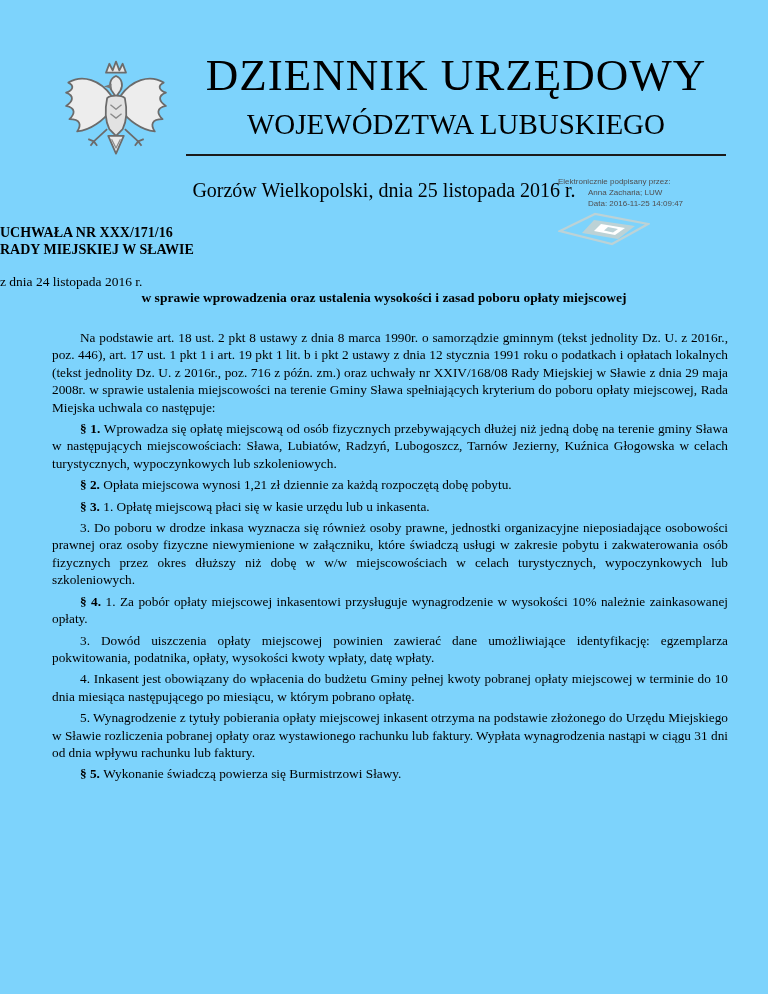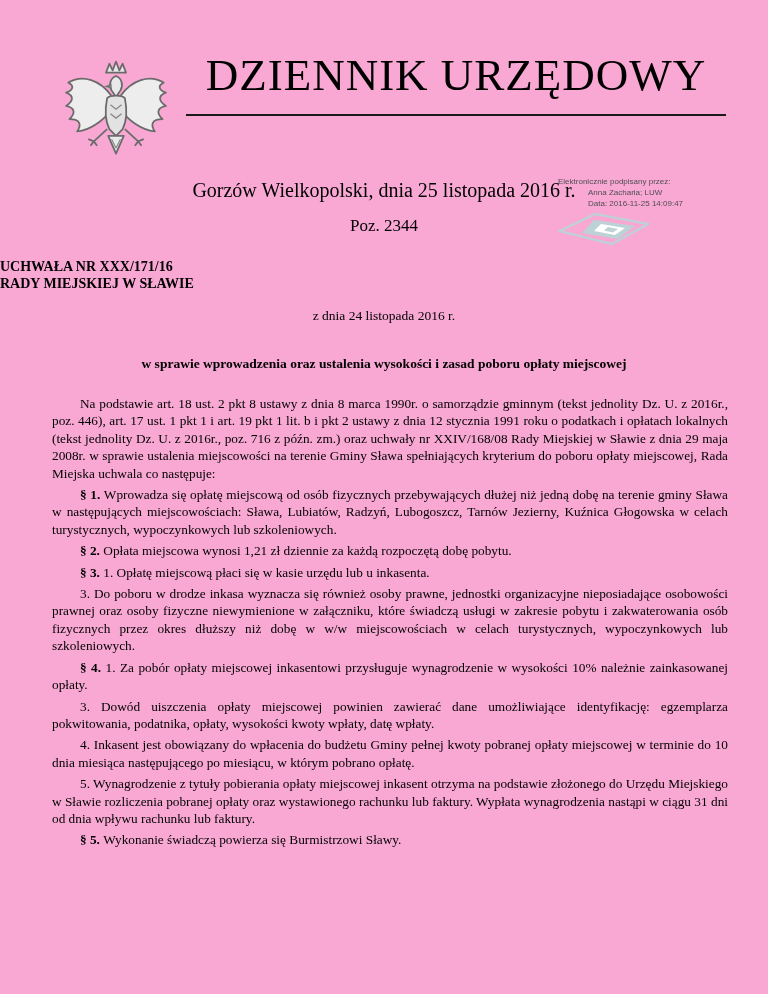--- a/index.html
+++ b/index.html
@@ -7,21 +7,21 @@
   html, body { margin: 0; padding: 0; background: #ffffff; }
   body {
     width: 768px;
     font-family: "Liberation Serif", "DejaVu Serif", serif;
     color: #000;
   }
   .page {
     position: relative;
     width: 768px;
     height: 994px;
-    background: #f9a8d4;
+    background: #7dd3fc;
     overflow: hidden;
   }
 
   
   .masthead {
     display: flex;
     align-items: flex-start;
     padding: 50px 42px 0 60px;
   }
   .eagle-wrap {
@@ -83,27 +83,27 @@
 
   
   .act-heading {
     margin-top: 22px;
     font-size: 14px;
     font-weight: bold;
     line-height: 17px;
   }
   .act-date {
     margin-top: 16px;
-    text-align: center;
+    text-align: left;
     font-size: 13.5px;
     font-weight: normal;
     line-height: 16px;
   }
   .act-subject {
-    margin-top: 32px;
+    margin-top: 0;
     text-align: center;
     font-size: 13.5px;
     font-weight: bold;
     line-height: 16px;
   }
 
   
   .doc-body {
     margin: 23px 40px 0 40px;
     font-size: 13.3px;
@@ -142,38 +142,38 @@
           <path d="M43,72 L50,88 L57,72 Z" fill="#e9e9e9"></path>
           <path d="M46,75 L50,83 L54,75" fill="none" stroke="#8a8a8a" stroke-width="1.1"></path>
 
           <path d="M42,66 L30,77 M30,77 L25,75 M30,77 L27,81 M30,77 L33,81" fill="none"></path>
           <path d="M58,66 L70,77 M70,77 L75,75 M70,77 L73,81 M70,77 L67,81" fill="none"></path>
         </g>
       </svg>
     </div>
     <div class="masthead-text">
       <div class="gazette-title">DZIENNIK URZĘDOWY</div>
+      <div class="gazette-subtitle">WOJEWÓDZTWA LUBUSKIEGO</div>
     </div>
   </div>
 
   <div class="dateline">Gorzów Wielkopolski, dnia 25 listopada 2016 r.</div>
 
   <div class="esig">
     <div class="esig-line1">Elektronicznie podpisany przez:</div>
     <div class="esig-line2">Anna Zacharia; LUW</div>
     <div class="esig-line3">Data: 2016-11-25 14:09:47</div>
     <svg class="esig-seal" viewBox="0 0 92 34" xmlns="http://www.w3.org/2000/svg">
       <polygon points="2,19 37,2 90,12 54,32" fill="none" stroke-width="2.2" stroke="#bcd2d6"></polygon>
       <polygon points="36,8 77,14 60,27 24,21" fill="#bcd2d6"></polygon>
       <polygon points="43,12 67,16 57,23 36,19" fill="#ffffff"></polygon>
       <polygon points="50,15 60,17 55,20.5 46,18.5" fill="#bcd2d6"></polygon>
     </svg>
   </div>
 
-  <div class="poz">Poz. 2344</div>
 
   <div class="act-heading">
     <div>UCHWAŁA NR XXX/171/16</div>
     <div>RADY MIEJSKIEJ W SŁAWIE</div>
   </div>
   <div class="act-date">z dnia 24 listopada 2016 r.</div>
   <div class="act-subject">w sprawie wprowadzenia oraz ustalenia wysokości i zasad poboru opłaty miejscowej</div>
 
   <div class="doc-body" id="doc-body">
     <p><b></b><span>Na podstawie art. 18 ust. 2 pkt 8 ustawy z dnia 8 marca 1990r. o samorządzie gminnym (tekst jednolity Dz. U. z 2016r., poz. 446), art. 17 ust. 1 pkt 1 i art. 19 pkt 1 lit. b i pkt 2 ustawy z dnia 12 stycznia 1991 roku o podatkach i opłatach lokalnych (tekst jednolity Dz. U. z 2016r., poz. 716 z późn. zm.) oraz uchwały nr XXIV/168/08 Rady Miejskiej w Sławie z dnia 29 maja 2008r. w sprawie ustalenia miejscowości na terenie Gminy Sława spełniających kryterium do poboru opłaty miejscowej, Rada Miejska uchwala co następuje:</span></p>

